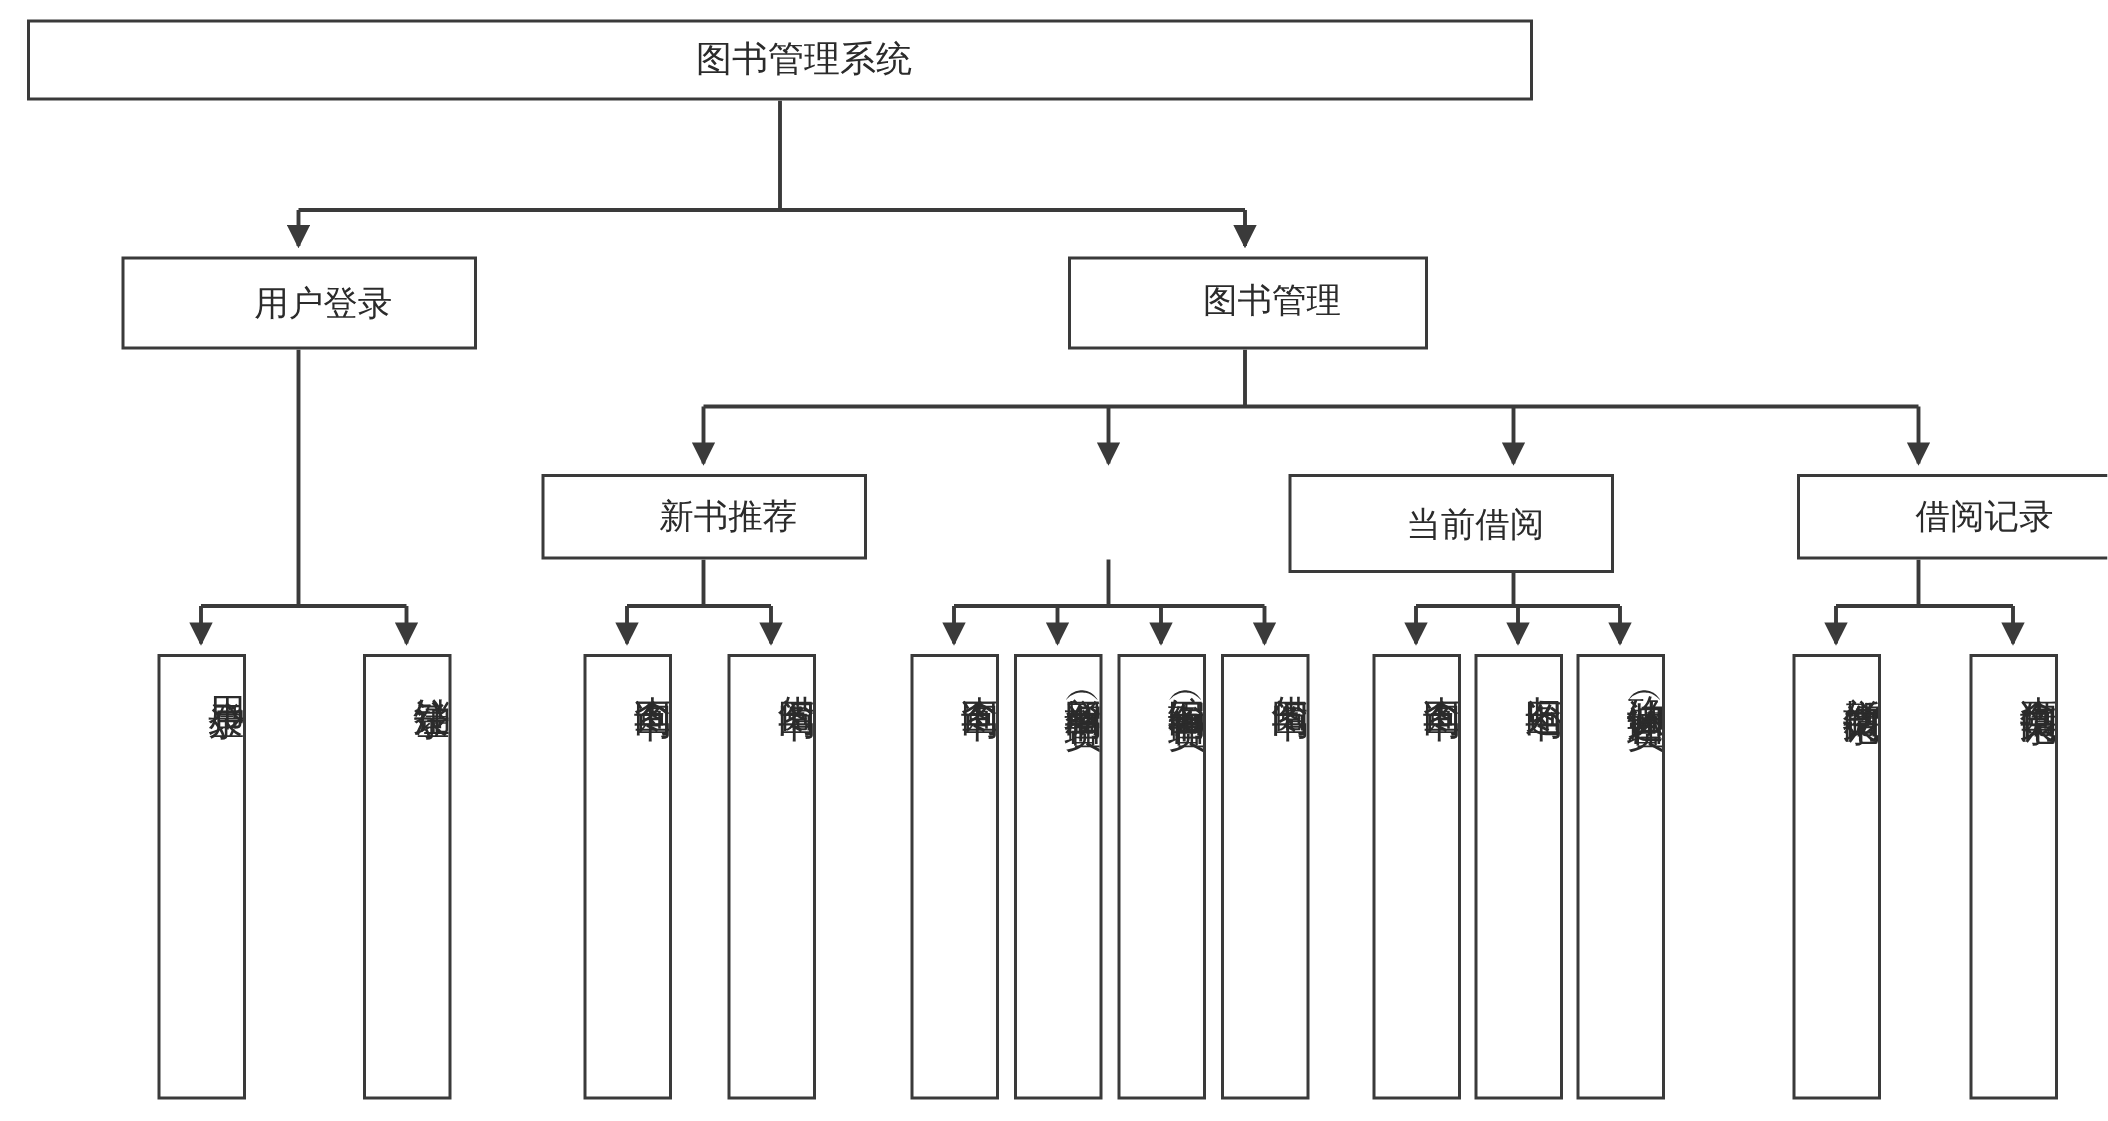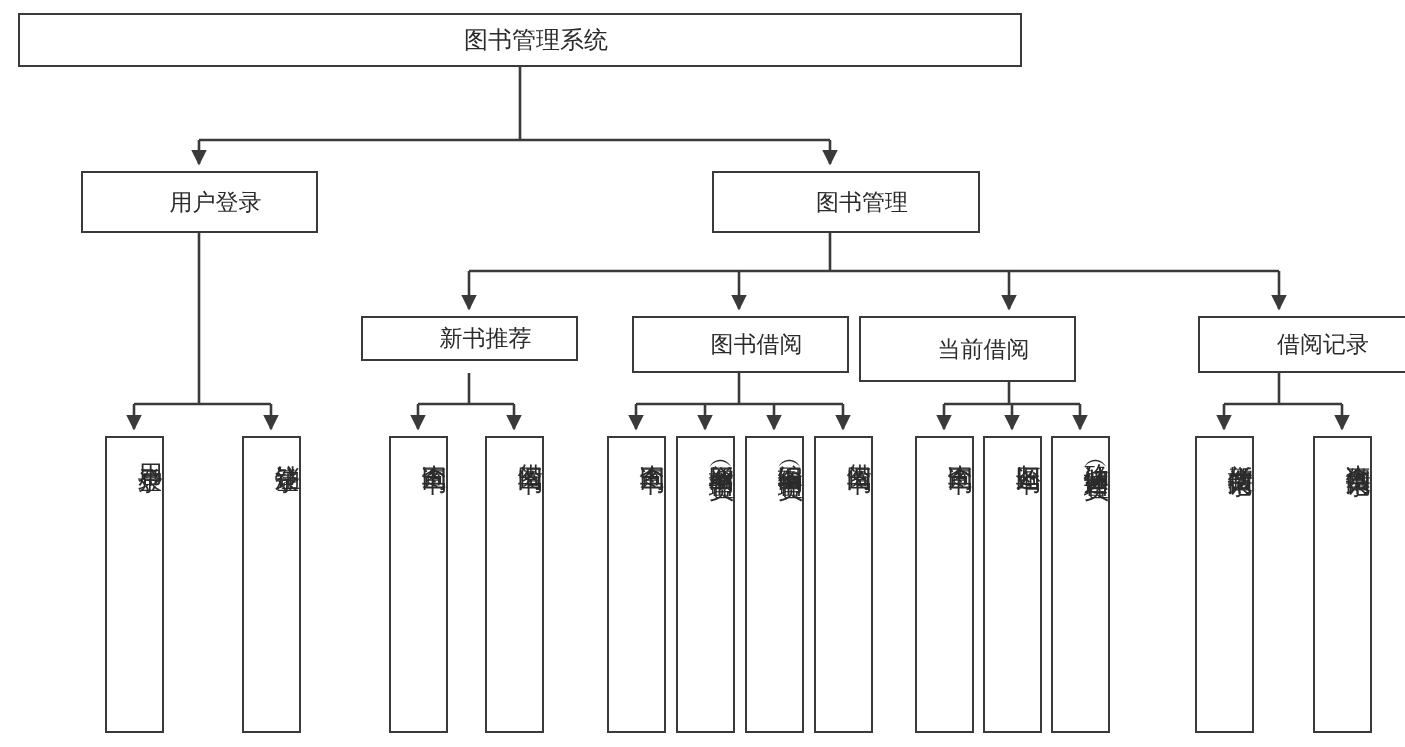--- a/index.html
+++ b/index.html
@@ -122,29 +122,26 @@
     </g>
   </svg>
 
   <div class="node-box node-horizontal node-root" style="left:18px; top:13px; width:1004px; height:54px;">
     <span class="node-label">图书管理系统</span>
   </div>
 
   <div class="node-box node-horizontal" style="left:81px; top:171px; width:237px; height:62px;">
     <span class="node-label">用户登录</span>
   </div>
-  <div class="node-box node-horizontal" style="left:712px; top:171px; width:268px; height:62px;">
+  <div class="node-box node-horizontal" style="left:712px; top:171px; width:240px; height:62px;font-family:Liberation Mono, monospace;">
     <span class="node-label">图书管理</span>
   </div>
 
-  <div class="node-box node-horizontal" style="left:361px; top:316px; width:217px; height:45px;">
+  <div class="node-box node-horizontal" style="left:361px; top:316px; width:217px; height:57px;">
     <span class="node-label">新书推荐</span>
-  </div>
-  <div class="node-box node-horizontal" style="left:632px; top:316px; width:217px; height:57px;">
-    <span class="node-label">图书借阅</span>
   </div>
   <div class="node-box node-horizontal" style="left:859px; top:316px; width:217px; height:66px;">
     <span class="node-label">当前借阅</span>
   </div>
   <div class="node-box node-horizontal" style="left:1170px; top:316px; width:218px; height:57px;margin-left:28px;">
     <span class="node-label">借阅记录</span>
   </div>
 
   <div class="node-box node-vertical" style="left:105px; top:436px; width:59px; height:297px;">
     <span class="node-label">用户登录</span>

